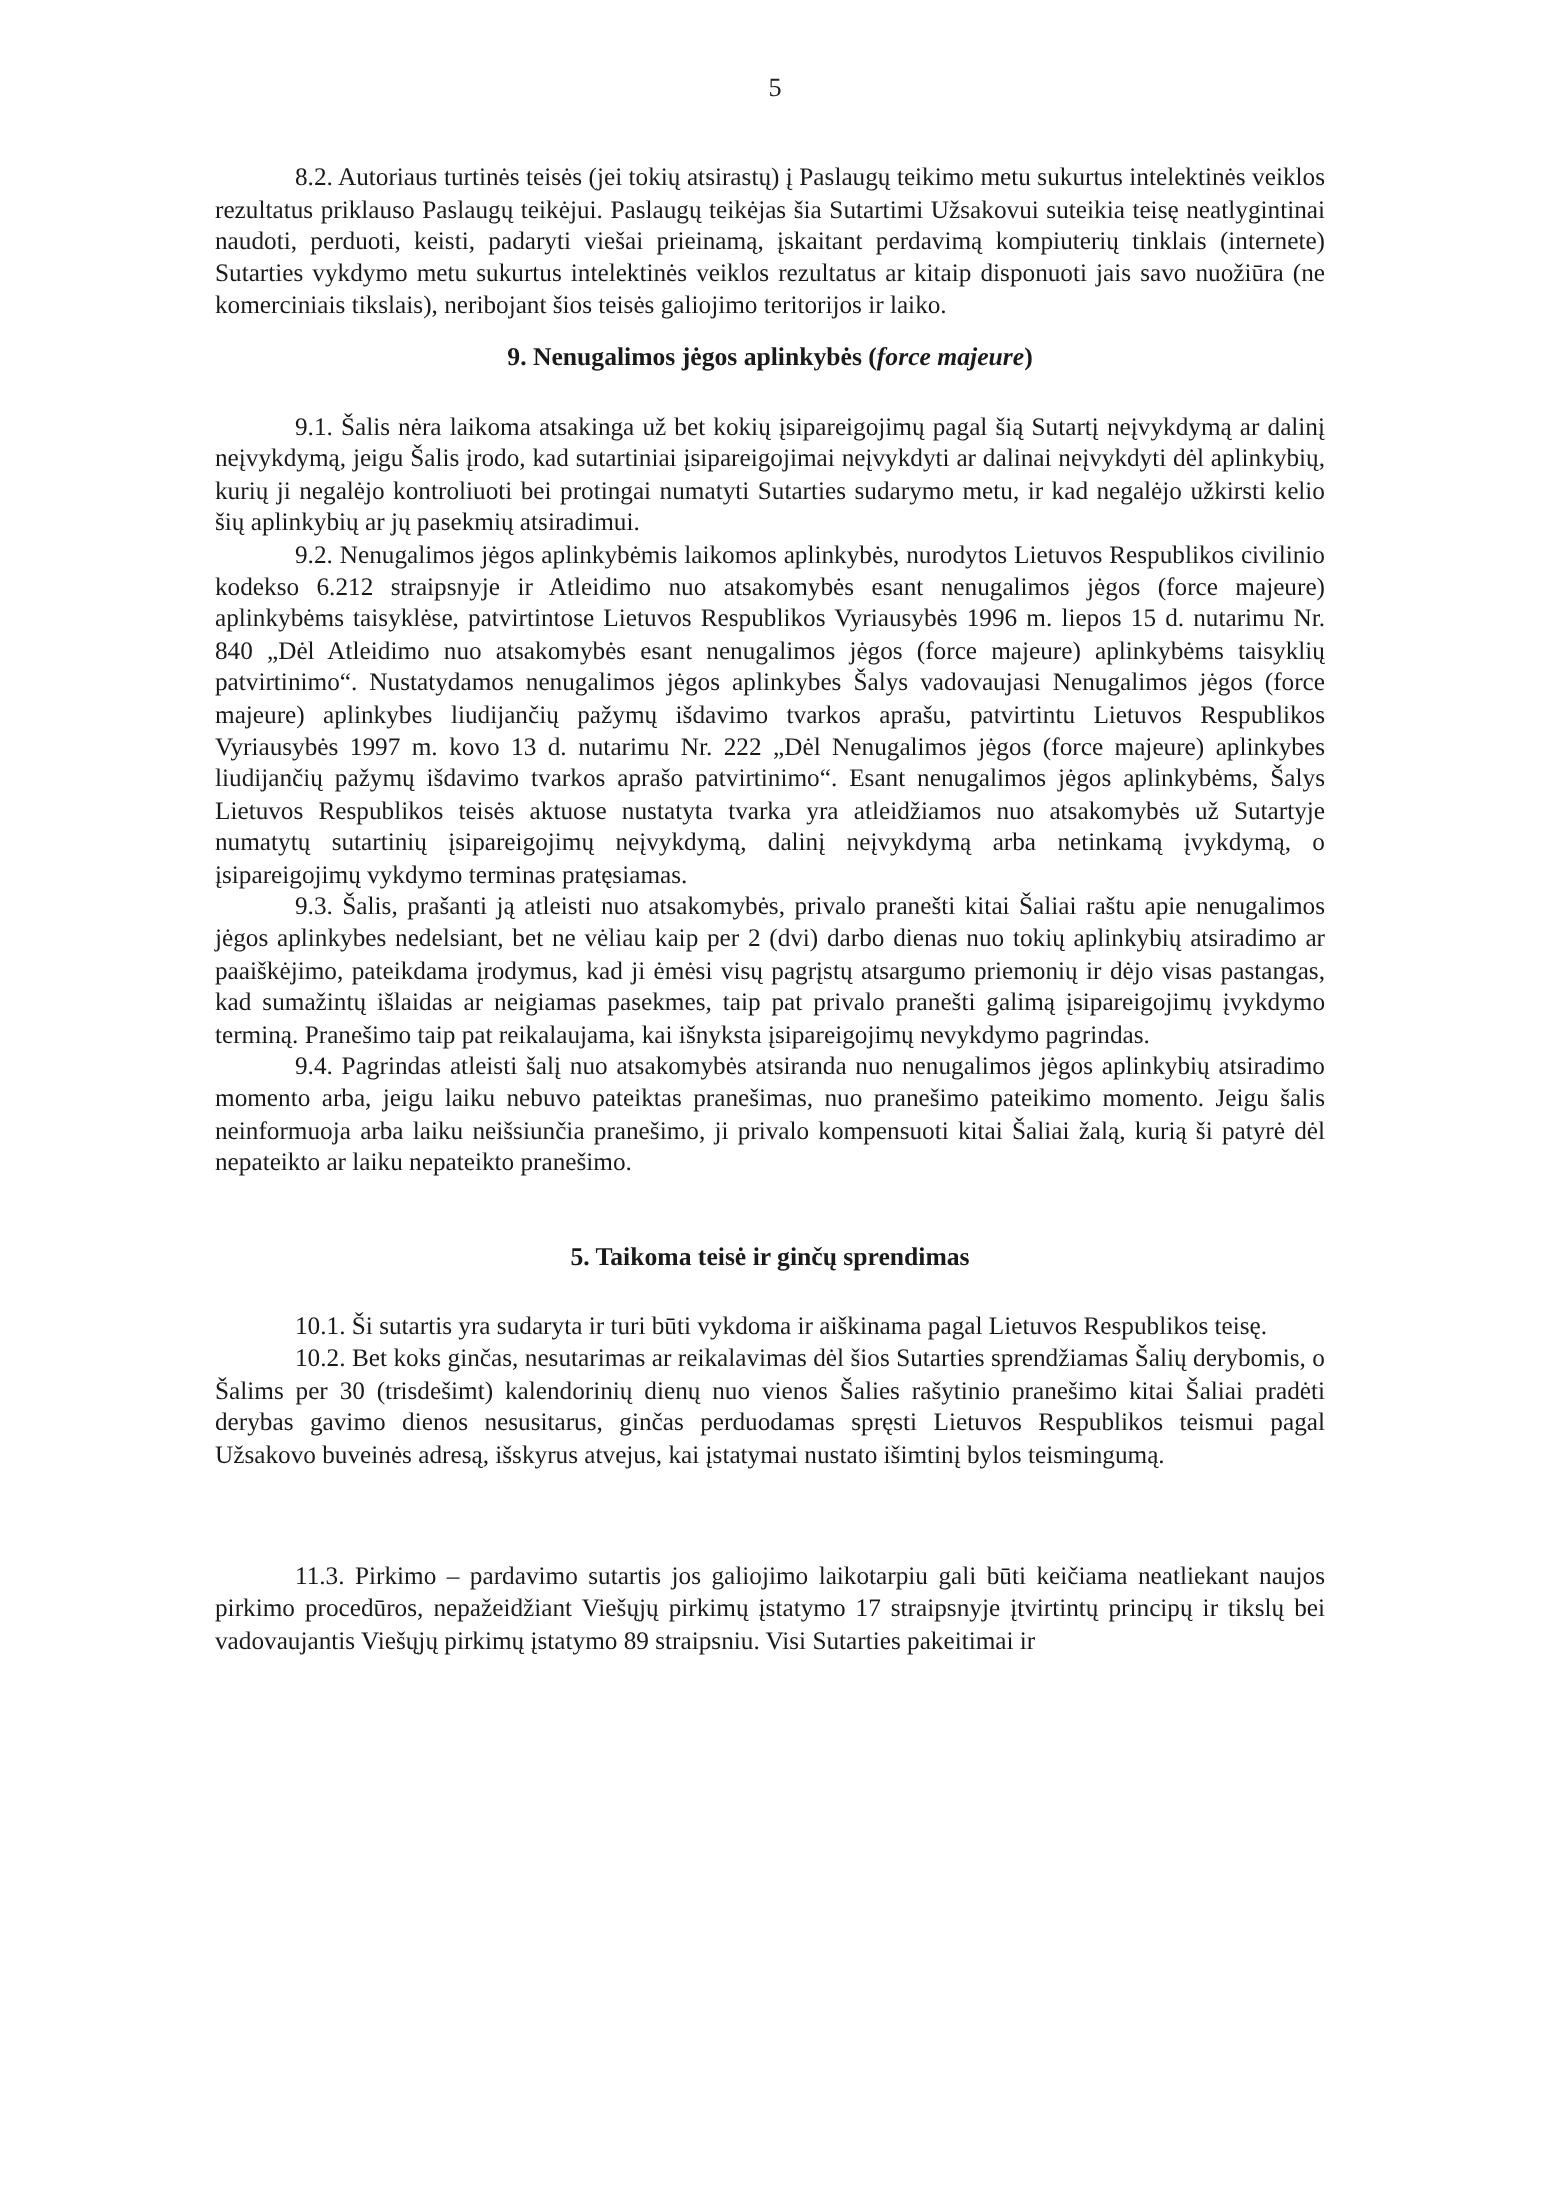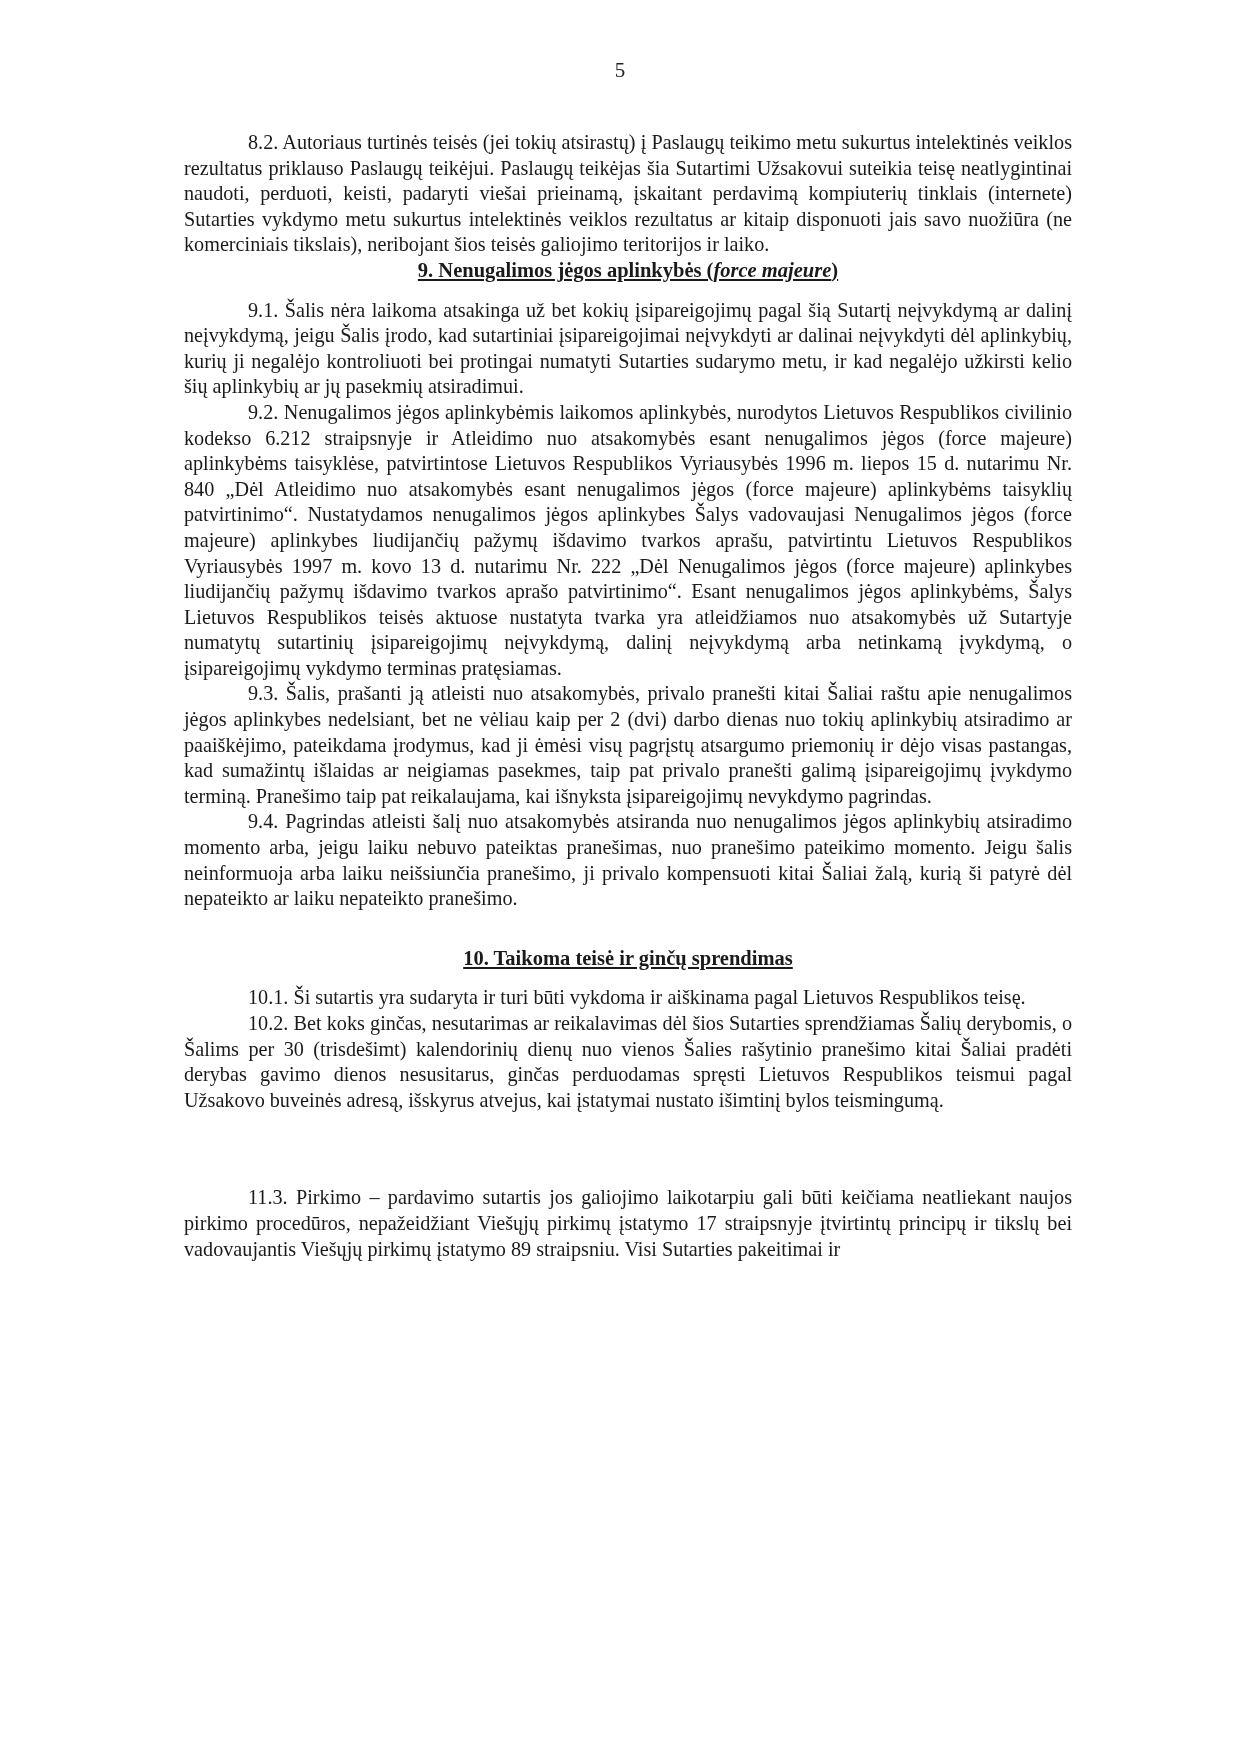--- a/index.html
+++ b/index.html
@@ -7,28 +7,27 @@
     .page {
       position: absolute; left: 0; top: 0; width: 1240px; height: 1754px;
       background: #ffffff; color: #1a1a1a;
       font-family: "Liberation Serif", "DejaVu Serif", serif;
     }
     .page-number {
       position: absolute; top: 58px; left: 0; width: 1240px;
       text-align: center; font-size: 21px; color: #222;
     }
     .body-text {
-      position: absolute; left: 184px; width: 888px; top: 130px;
+      position: absolute; left: 172px; width: 888px; top: 130px;
       font-size: 20.2px; line-height: 25.6px; text-align: justify;
     }
     .para { margin: 0; text-indent: 64px; }
     .heading {
-      margin: 0; text-align: center; font-weight: bold; font-size: 20.5px;
+      margin: 16px; text-align: center; font-weight: bold; font-size: 20.5px;
       text-indent: 0;
-      text-decoration: underline;
     }
     .heading em { font-weight: bold; font-style: italic; }
     .gap-sm { height: 14px; }
     .gap-md { height: 34px; }
     .gap-lg { height: 36px; }
   </style>
 </head>
 <body>
 
 <div class="page">
@@ -39,21 +38,21 @@
 
     <p class="heading"><span>9. Nenugalimos jėgos aplinkybės (</span><em>force majeure</em><span>)</span></p>
     <div class="gap-sm"></div>
 
     <p class="para">9.1. Šalis nėra laikoma atsakinga už bet kokių įsipareigojimų pagal šią Sutartį neįvykdymą ar dalinį neįvykdymą, jeigu Šalis įrodo, kad sutartiniai įsipareigojimai neįvykdyti ar dalinai neįvykdyti dėl aplinkybių, kurių ji negalėjo kontroliuoti bei protingai numatyti Sutarties sudarymo metu, ir kad negalėjo užkirsti kelio šių aplinkybių ar jų pasekmių atsiradimui.</p>
     <p class="para">9.2. Nenugalimos jėgos aplinkybėmis laikomos aplinkybės, nurodytos Lietuvos Respublikos civilinio kodekso 6.212 straipsnyje ir Atleidimo nuo atsakomybės esant nenugalimos jėgos (force majeure) aplinkybėms taisyklėse, patvirtintose Lietuvos Respublikos Vyriausybės 1996 m. liepos 15 d. nutarimu Nr. 840 „Dėl Atleidimo nuo atsakomybės esant nenugalimos jėgos (force majeure) aplinkybėms taisyklių patvirtinimo“. Nustatydamos nenugalimos jėgos aplinkybes Šalys vadovaujasi Nenugalimos jėgos (force majeure) aplinkybes liudijančių pažymų išdavimo tvarkos aprašu, patvirtintu Lietuvos Respublikos Vyriausybės 1997 m. kovo 13 d. nutarimu Nr. 222 „Dėl Nenugalimos jėgos (force majeure) aplinkybes liudijančių pažymų išdavimo tvarkos aprašo patvirtinimo“. Esant nenugalimos jėgos aplinkybėms, Šalys Lietuvos Respublikos teisės aktuose nustatyta tvarka yra atleidžiamos nuo atsakomybės už Sutartyje numatytų sutartinių įsipareigojimų neįvykdymą, dalinį neįvykdymą arba netinkamą įvykdymą, o įsipareigojimų vykdymo terminas pratęsiamas.</p>
     <p class="para">9.3. Šalis, prašanti ją atleisti nuo atsakomybės, privalo pranešti kitai Šaliai raštu apie nenugalimos jėgos aplinkybes nedelsiant, bet ne vėliau kaip per 2 (dvi) darbo dienas nuo tokių aplinkybių atsiradimo ar paaiškėjimo, pateikdama įrodymus, kad ji ėmėsi visų pagrįstų atsargumo priemonių ir dėjo visas pastangas, kad sumažintų išlaidas ar neigiamas pasekmes, taip pat privalo pranešti galimą įsipareigojimų įvykdymo terminą. Pranešimo taip pat reikalaujama, kai išnyksta įsipareigojimų nevykdymo pagrindas.</p>
     <p class="para">9.4. Pagrindas atleisti šalį nuo atsakomybės atsiranda nuo nenugalimos jėgos aplinkybių atsiradimo momento arba, jeigu laiku nebuvo pateiktas pranešimas, nuo pranešimo pateikimo momento. Jeigu šalis neinformuoja arba laiku neišsiunčia pranešimo, ji privalo kompensuoti kitai Šaliai žalą, kurią ši patyrė dėl nepateikto ar laiku nepateikto pranešimo.</p>
 
     <div class="gap-md"></div>
-    <p class="heading">10. Taikoma teisė ir ginčų sprendimas</p>
+    <p class="heading">5. Taikoma teisė ir ginčų sprendimas</p>
     <div class="gap-sm"></div>
 
     <p class="para">10.1. Ši sutartis yra sudaryta ir turi būti vykdoma ir aiškinama pagal Lietuvos Respublikos teisę.</p>
     <p class="para">10.2. Bet koks ginčas, nesutarimas ar reikalavimas dėl šios Sutarties sprendžiamas Šalių derybomis, o Šalims per 30 (trisdešimt) kalendorinių dienų nuo vienos Šalies rašytinio pranešimo kitai Šaliai pradėti derybas gavimo dienos nesusitarus, ginčas perduodamas spręsti Lietuvos Respublikos teismui pagal Užsakovo buveinės adresą, išskyrus atvejus, kai įstatymai nustato išimtinį bylos teismingumą.</p>
 
     <div class="gap-lg"></div>
     <div class="gap-lg"></div>
 
     <p class="para">11.3. Pirkimo – pardavimo sutartis jos galiojimo laikotarpiu gali būti keičiama neatliekant naujos pirkimo procedūros, nepažeidžiant Viešųjų pirkimų įstatymo 17 straipsnyje įtvirtintų principų ir tikslų bei vadovaujantis Viešųjų pirkimų įstatymo 89 straipsniu. Visi Sutarties pakeitimai ir</p>
   </div>

